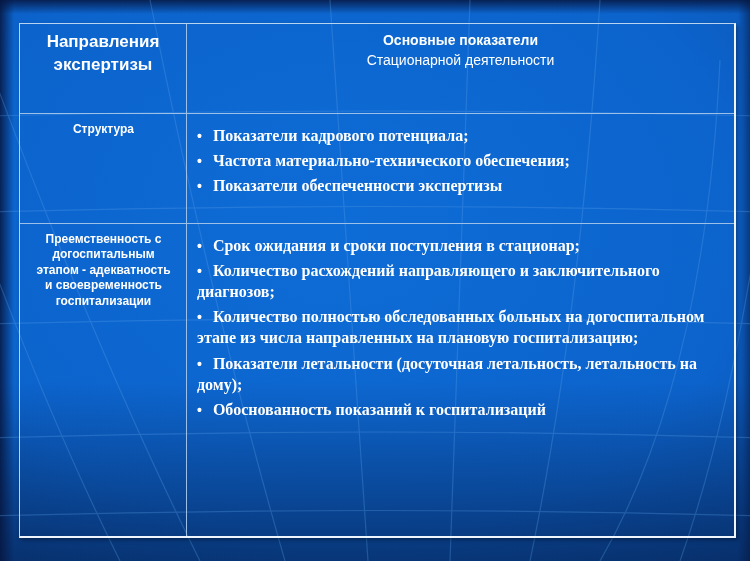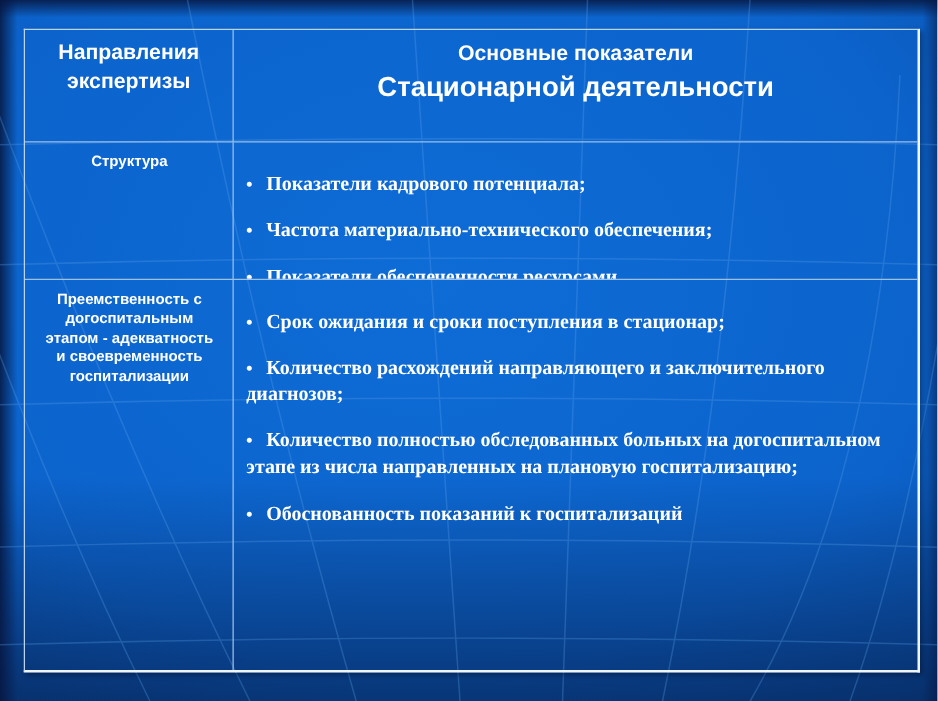--- a/index.html
+++ b/index.html
@@ -56,45 +56,45 @@
     padding-top: 7px;
   }
   .head1 {
     font-weight: bold;
     font-size: 17px;
     line-height: 1.35;
     white-space: pre-line;
   }
   .head2-line1 {
     font-weight: bold;
-    font-size: 17px;
+    font-size: 14px;
     line-height: 1.4;
   }
   .head2-line2 {
-    font-weight: bold;
-    font-size: 22px;
+    font-weight: normal;
+    font-size: 14px;
     line-height: 1.35;
   }
 
   .label-cell {
     padding: 8px 12px 6px 13px;
   }
   .row-label {
     font-weight: bold;
     font-size: 12px;
     line-height: 1.29;
     overflow-wrap: break-word;
     word-wrap: break-word;
   }
 
   .bullets-cell {
     padding: 7px 26px 6px 10px;
   }
   .bullet-item {
-    margin: 16px 0 2px 0;
+    margin: 4px 0 2px 0;
     font-family: "Liberation Serif", serif;
     font-weight: bold;
     font-size: 16px;
     line-height: 1.32;
   }
   .bullet-marker {
     display: inline;
     padding-right: 11px;
     font-family: "Liberation Sans", sans-serif;
     font-size: 14px;
@@ -135,27 +135,28 @@
       <div class="head2-line1">Основные показатели</div>
       <div class="head2-line2">Стационарной деятельности</div>
     </div>
 
     <div class="cell c1 rtop label-cell">
       <div class="row-label">Структура</div>
     </div>
     <div class="cell rtop bullets-cell">
       <p class="bullet-item"><span class="bullet-marker">•</span><span>Показатели кадрового потенциала;</span></p>
       <p class="bullet-item"><span class="bullet-marker">•</span><span>Частота материально-технического обеспечения;</span></p>
-      <p class="bullet-item"><span class="bullet-marker">•</span><span>Показатели обеспеченности ресурсами</span></p>
+      <p class="bullet-item"><span class="bullet-marker">•</span><span>Показатели обеспеченности экспертизы</span></p>
     </div>
 
     <div class="cell c1 label-cell">
       <div class="row-label">Преемственность с догоспитальным этапом - адекватность и своевременность госпитализации</div>
     </div>
     <div class="cell bullets-cell">
       <p class="bullet-item"><span class="bullet-marker">•</span><span>Срок ожидания и сроки поступления в стационар;</span></p>
       <p class="bullet-item"><span class="bullet-marker">•</span><span>Количество расхождений направляющего и заключительного диагнозов;</span></p>
       <p class="bullet-item"><span class="bullet-marker">•</span><span>Количество полностью обследованных больных на догоспитальном этапе из числа направленных на плановую госпитализацию;</span></p>
+      <p class="bullet-item"><span class="bullet-marker">•</span><span>Показатели летальности (досуточная летальность, летальность на дому);</span></p>
       <p class="bullet-item"><span class="bullet-marker">•</span><span>Обоснованность показаний к госпитализаций</span></p>
     </div>
 
   </div>
 </div>
 
 </body></html>

